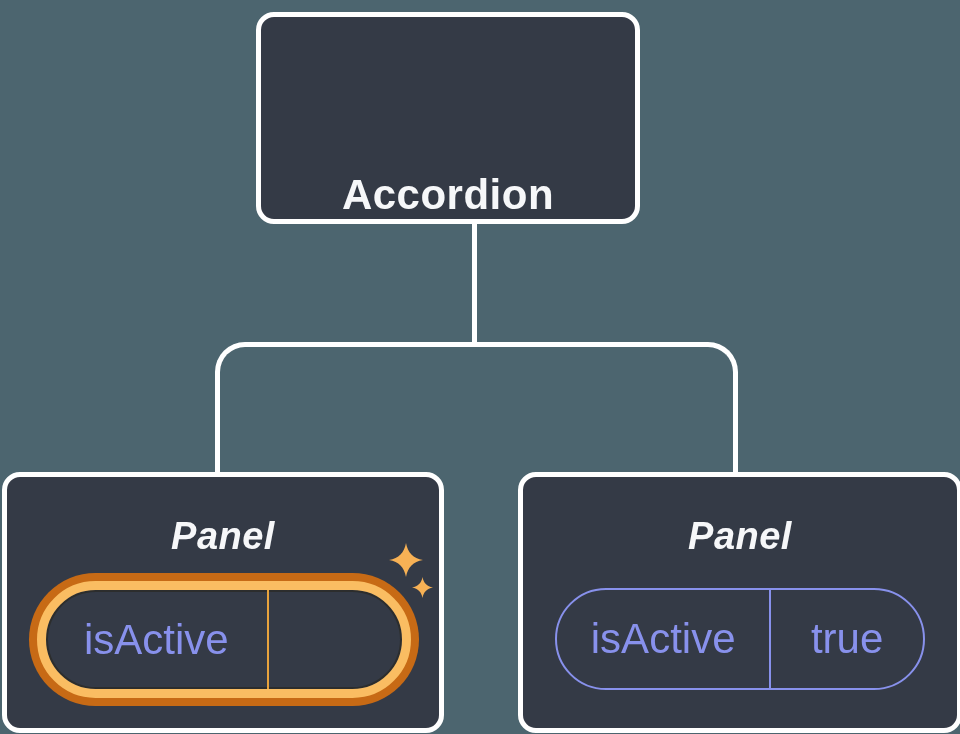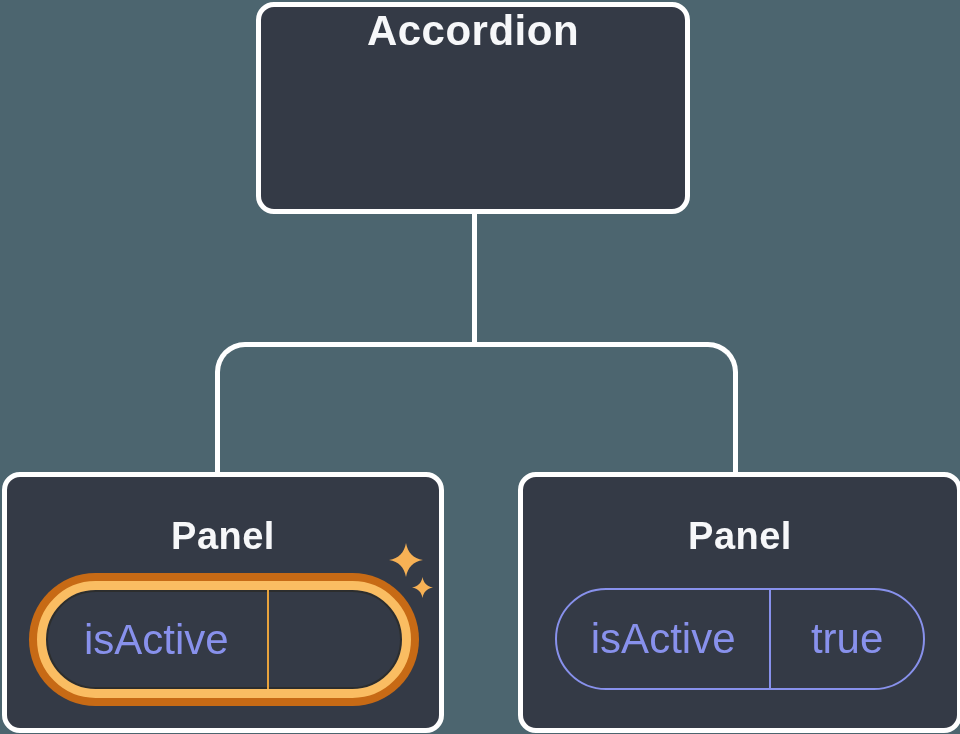--- a/index.html
+++ b/index.html
@@ -11,29 +11,30 @@
   .stage { position: absolute; inset: 0; }
 
   
   .card {
     position: absolute;
     background: #343A46;
     border: 5px solid #FFFFFF;
     border-radius: 18px;
     box-sizing: border-box;
   }
-  .card-root { left: 256px; top: 2px; width: 434px; height: 212px;
-    display: flex; align-items: flex-start; justify-content: center; }
+  .card-root { left: 256px; top: 12px; width: 384px; height: 212px;
+    display: flex; align-items: flex-end; justify-content: center; }
   .card-label {
     color: #F6F7F9; font-size: 42px; font-weight: 600; letter-spacing: 0.5px;
   }
   .panel-title {
     position: absolute; left: 0; right: 0; top: 38px;
     text-align: center; color: #F6F7F9; font-size: 38px; font-weight: 600;
     letter-spacing: 0.5px;
+    font-style: italic;
   }
   .card-panel-left  { left: 2px;   top: 472px; width: 442px; height: 261px; }
   .card-panel-right { left: 518px; top: 472px; width: 444px; height: 261px; }
 
   
   .stem {
     position: absolute; left: 472px; top: 212px; width: 5px; height: 133px;
     background: #FFFFFF;
   }
   .bracket {

